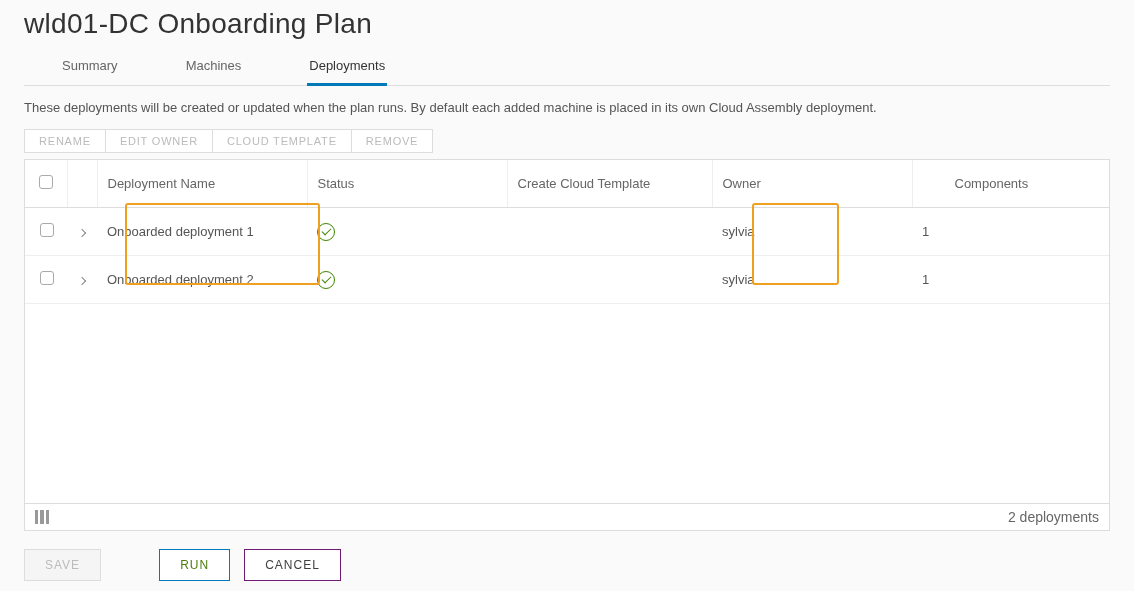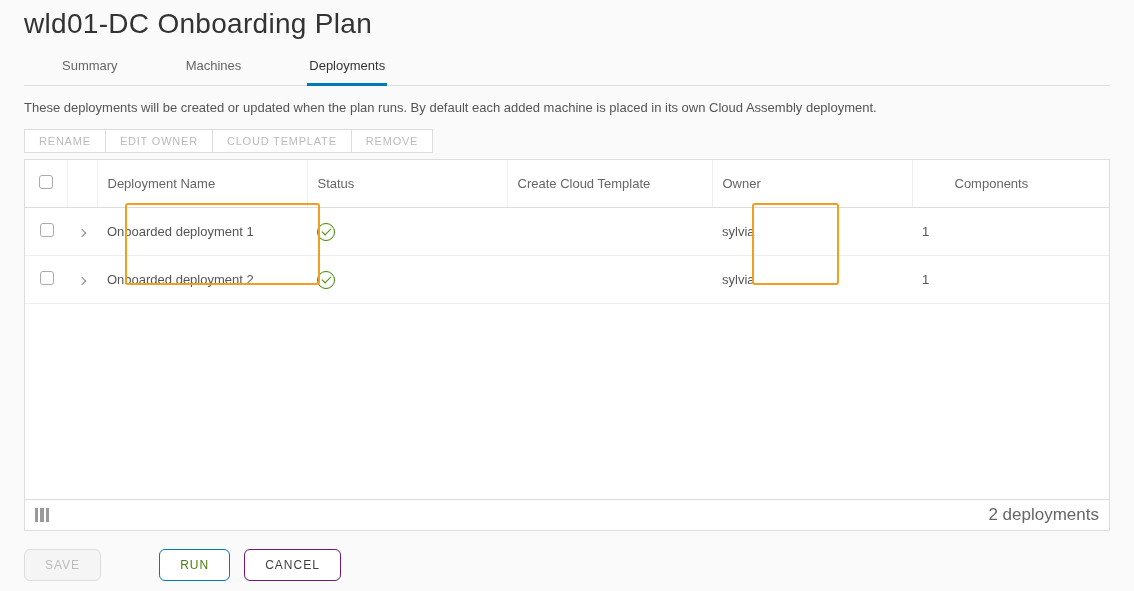--- a/index.html
+++ b/index.html
@@ -134,21 +134,21 @@
   }
 
   .table-filler { flex: 1; }
 
   .table-footer {
     display: flex;
     justify-content: space-between;
     align-items: center;
     border-top: 1px solid #ddd;
     padding: 5px 10px;
-    font-size: 17px;
+    font-size: 14px;
     color: #666;
     background:#fff;
   }
   .cols-icon {
     width: 14px; height: 14px;
     display: inline-flex;
     gap: 2px;
   }
   .cols-icon span {
     width: 4px; background: #999;
@@ -157,21 +157,21 @@
   .button-row {
     display: flex;
     gap: 14px;
     margin-top: 18px;
     align-items: center;
   }
   .btn {
     padding: 8px 20px;
     font-size: 12px;
     letter-spacing: 1px;
-    border-radius: 6px;
+    border-radius: 0;
     cursor: pointer;
     background: #fff;
   }
   .btn-save {
     border: 1px solid #ddd;
     color: #bbb;
     cursor: not-allowed;
     background:#f5f5f5;
   }
   .btn-run {

